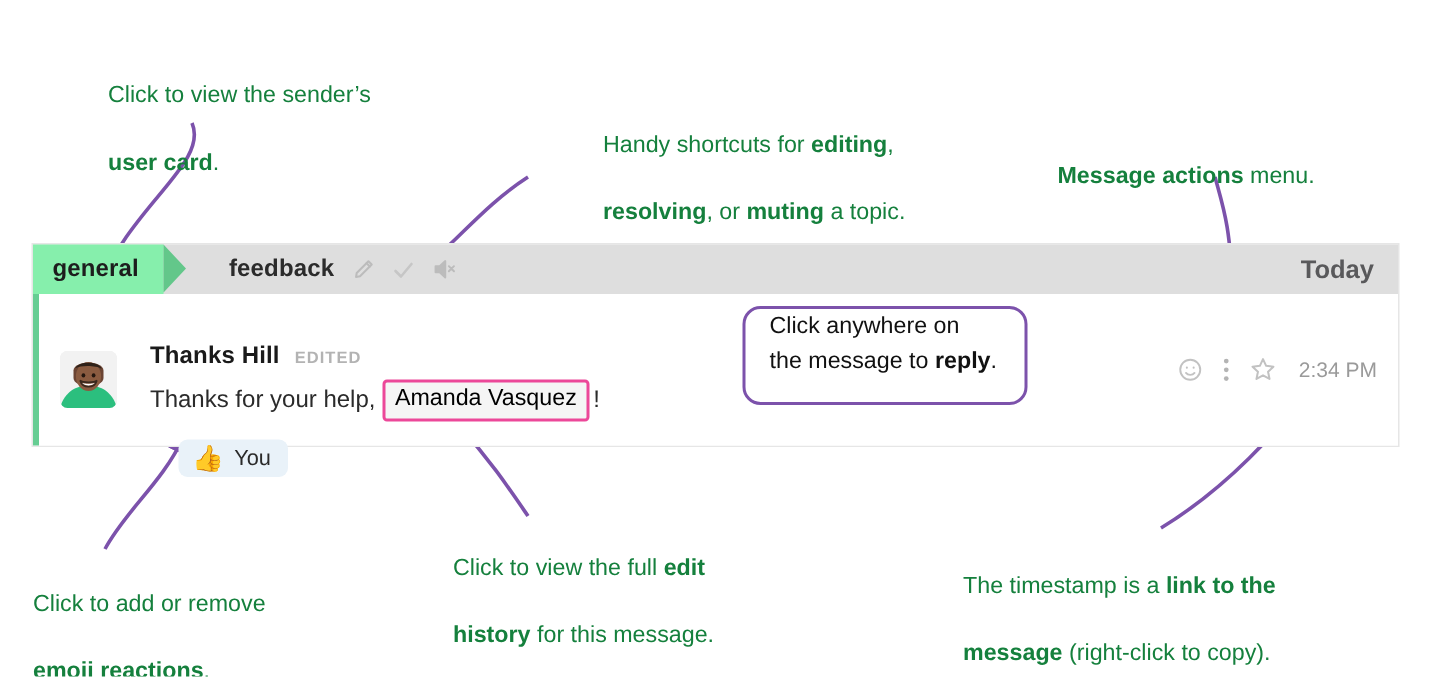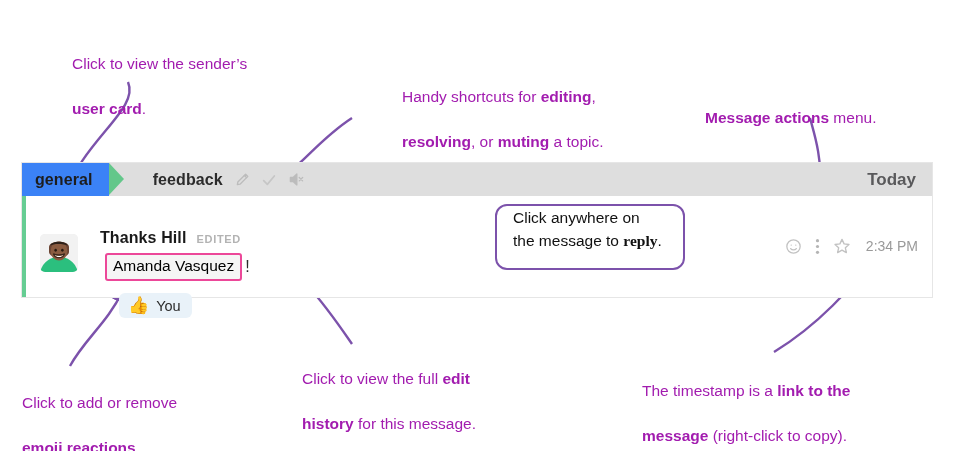--- a/index.html
+++ b/index.html
@@ -7,41 +7,41 @@
     width:960px;height:451px;position:relative;overflow:hidden;
     background:#ffffff;
     font-family:"Liberation Sans", sans-serif;
     color:#1a1a1a;
   }
   .anno{
     position:absolute;
     font-family:"Liberation Sans", sans-serif;
     font-size:15.5px;
     line-height:1.45;
-    color:#a21caf;
+    color:#15803d;
     white-space:pre-line;
   }
   .anno b{font-weight:700;}
 
   
   #arrows{position:absolute;left:0;top:0;width:960px;height:451px;pointer-events:none;}
 
   
   #widget{
     position:absolute;left:22px;top:163px;width:910px;height:134px;
     background:#ffffff;
     box-shadow:0 0 0 1px #e6e6e6;
   }
   
   #topicbar{
     position:relative;height:33px;background:#dedede;
     display:flex;align-items:center;
   }
   #stream-badge{
-    position:relative;height:33px;background:#3b82f6;
+    position:relative;height:33px;background:#86efac;
     display:flex;align-items:center;
     padding:0 16px 0 13px;
     font-size:16px;font-weight:600;color:#1d1d1d;
     letter-spacing:.1px;
   }
   #stream-badge:after{
     content:"";position:absolute;right:-15px;top:0;
     width:0;height:0;
     border-top:16.5px solid transparent;
     border-bottom:16.5px solid transparent;
@@ -104,21 +104,21 @@
   #timestamp{font-size:14px;color:#9a9a9a;margin-left:2px;}
 
   
   #reply-callout{
     position:absolute;left:495px;top:204px;width:190px;height:66px;
     border:2px solid #7c52ab;border-radius:12px;background:#ffffff;
     display:flex;align-items:flex-start;justify-content:flex-start;
     padding:0 16px;box-sizing:border-box;
     font-size:15.5px;line-height:1.5;color:#111111;
   }
-  #reply-callout b{font-weight:700;font-family:Liberation Serif, serif;}
+  #reply-callout b{font-weight:700;}
 </style>
 </head>
 <body>
 
 <svg id="arrows" viewBox="0 0 960 451" xmlns="http://www.w3.org/2000/svg">
   <defs>
     <marker id="ah" viewBox="0 0 10 10" refX="8" refY="5" markerWidth="5.2" markerHeight="5.2" orient="auto-start-reverse">
       <path d="M 0 0 L 10 5 L 0 10 z" fill="#7c52ab"></path>
     </marker>
   </defs>
@@ -214,20 +214,21 @@
         <path d="M13.4 19.6 C 15 25.2, 23 25.2, 24.6 19.6 C 23 21.3, 15 21.3, 13.4 19.6 Z" fill="none" stroke="#3a281d" stroke-width="1.1"></path>
       </svg>
     </div>
 
     <div id="msg-body">
       <div id="msg-header">
         <span id="sender-name">Thanks Hill</span>
         <span id="edited-tag">EDITED</span>
       </div>
       <div id="msg-text">
+        <span>Thanks for your help,</span>
         <span id="mention-pill">Amanda Vasquez</span>
         <span>!</span>
       </div>
     </div>
 
     <div id="reaction-chip">
       <span id="reaction-emoji">👍</span>
       <span id="reaction-label">You</span>
     </div>
 

